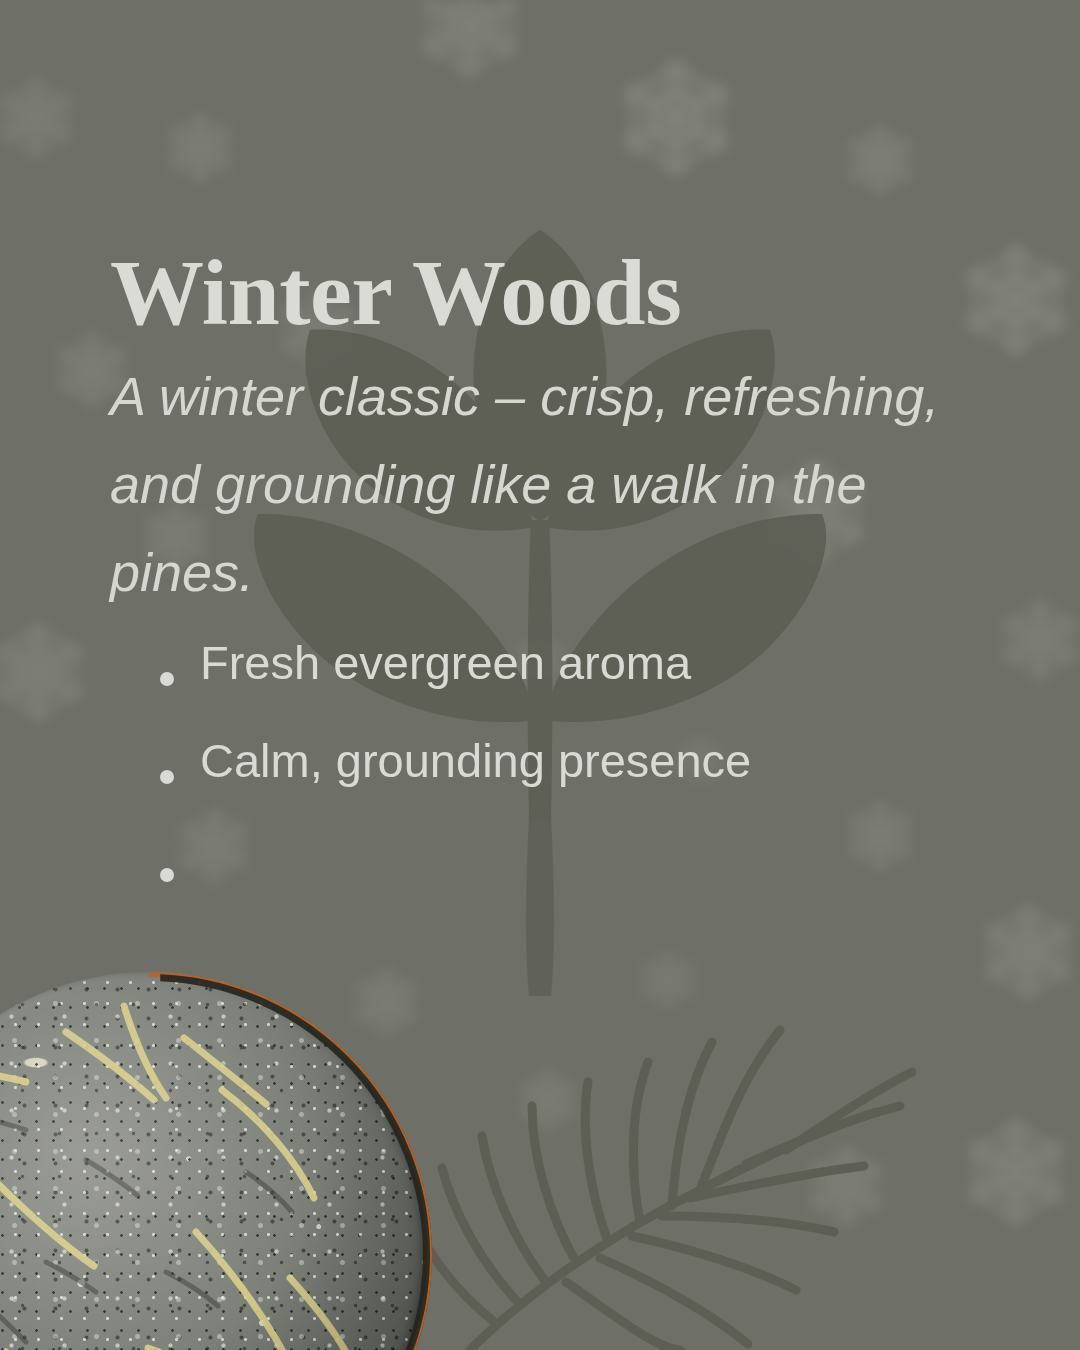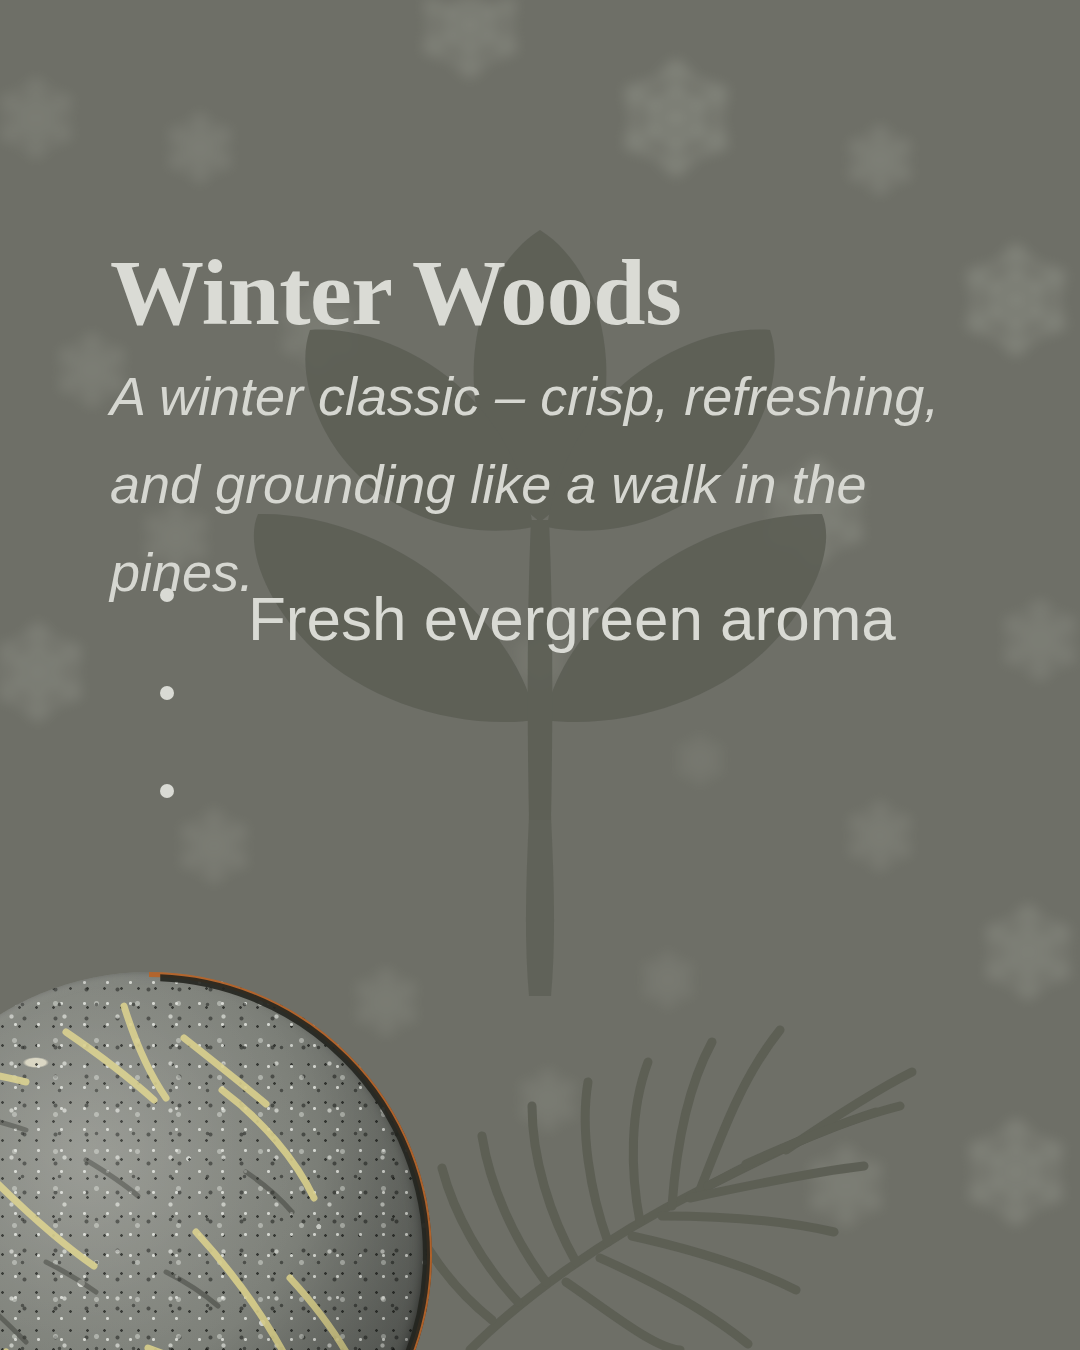--- a/index.html
+++ b/index.html
@@ -132,27 +132,26 @@
   #benefits {
     position: absolute;
     left: 160px;
     top: 588px;
     list-style: none;
     margin: 0;
     padding: 0;
   }
   #benefits li {
     display: flex;
-    align-items: flex-start;
+    align-items: flex-end;
     height: 98px;
-    font-size: 62px;
+    font-size: 47px;
     line-height: 1;
     color: #d9dad4;
     white-space: nowrap;
-    gap: 48px;
   }
   #benefits li .dot {
     width: 14px;
     height: 14px;
     border-radius: 50%;
     background: #d9dad4;
     flex: 0 0 14px;
     margin-right: 26px;
   }
 </style>
@@ -335,20 +334,21 @@
 
     <p id="subtitle">A winter classic – crisp, refreshing, and grounding like a walk in the pines.</p>
 
     <ul id="benefits">
       <li>
         <span class="dot"></span>
         <span>Fresh evergreen aroma</span>
       </li>
       <li>
         <span class="dot"></span>
+        <span>Calm, grounding presence</span>
       </li>
       <li>
         <span class="dot"></span>
       </li>
     </ul>
 
   </div>
 </div>
 
 </body></html>

